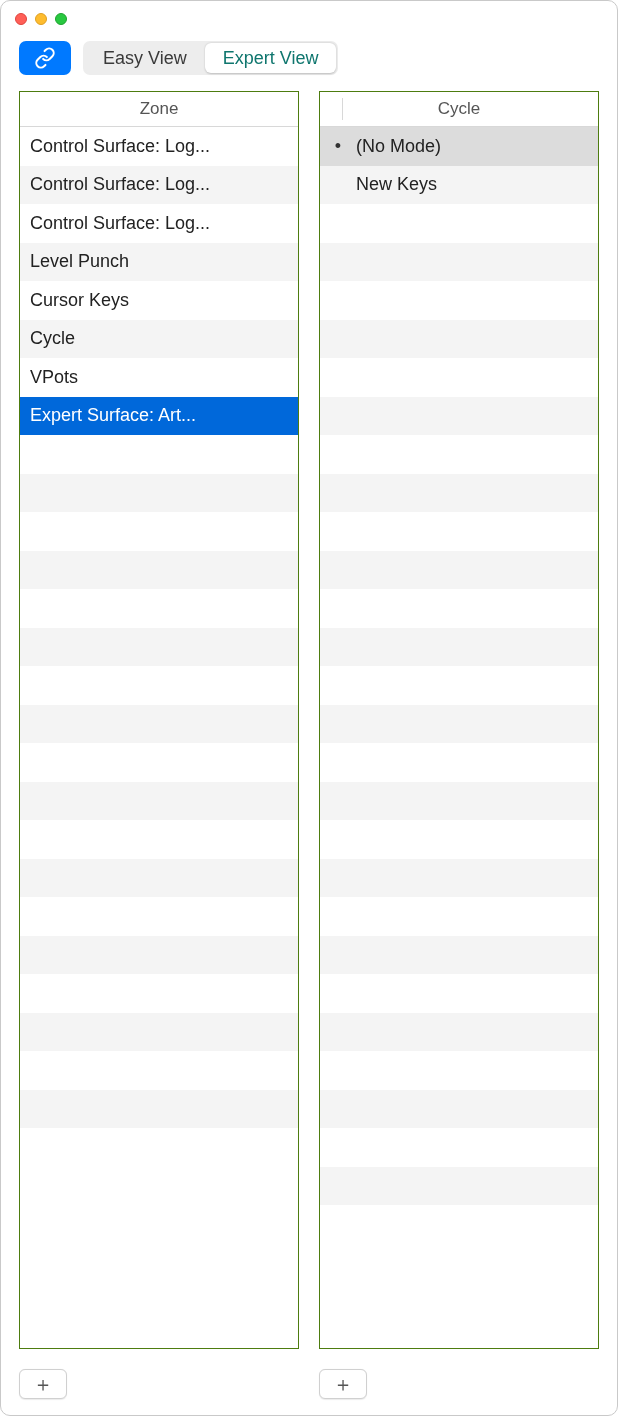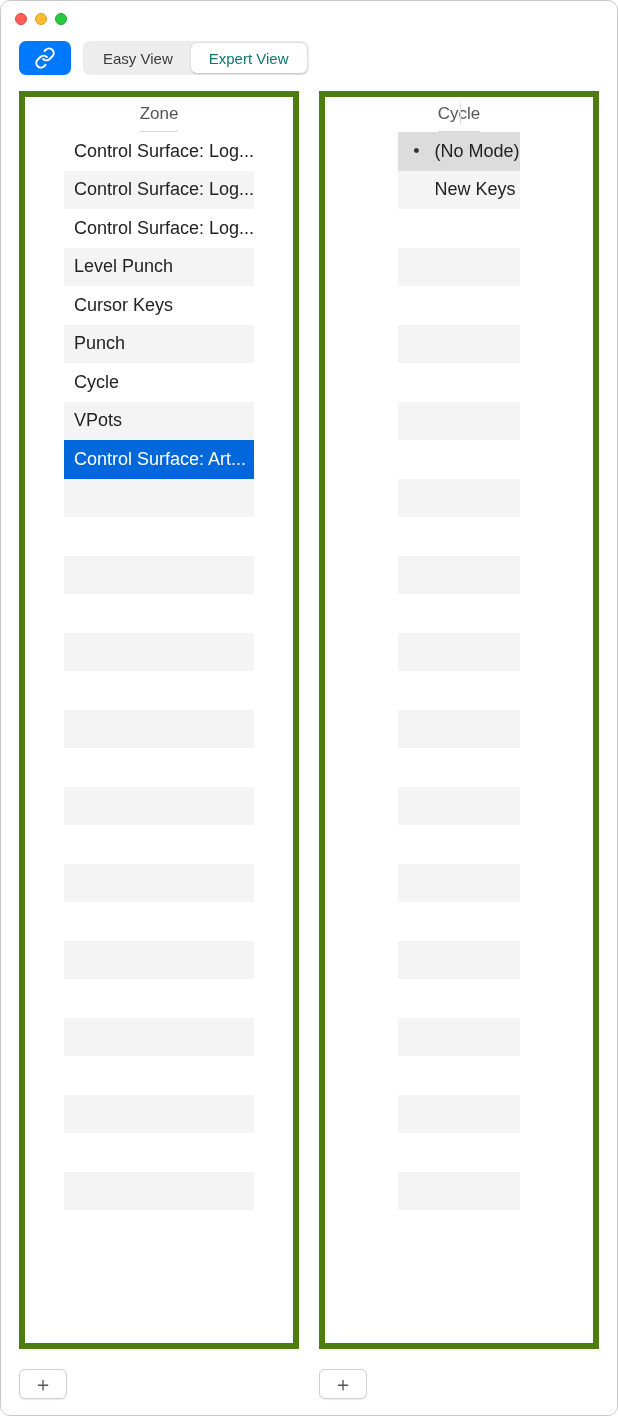--- a/index.html
+++ b/index.html
@@ -55,21 +55,21 @@
       background: #ededed;
       border-radius: 7px;
       height: 34px;
       padding: 2px;
     }
     .seg {
       padding: 0 18px;
       display: flex;
       align-items: center;
       justify-content: center;
-      font-size: 15px;
+      font-size: 18px;
       color: #3a3a3a;
       border-radius: 6px;
       cursor: pointer;
       white-space: nowrap;
     }
     .seg.active {
       background: #fff;
       box-shadow: 0 0.5px 2px rgba(0,0,0,0.2);
       color: #0f766e;
     }
@@ -80,27 +80,26 @@
       gap: 20px;
       min-height: 0;
     }
     .col {
       flex: 1;
       display: flex;
       flex-direction: column;
       min-width: 0;
     }
     .panel {
-      border: 6px solid #4d7c0f;
+      border: 1px solid #4d7c0f;
       flex: 1;
       display: flex;
       flex-direction: column;
       overflow: hidden;
       background: #fff;
-      align-items: center;
     }
     .panel-header {
       height: 35px;
       border-bottom: 1px solid #d8d8d8;
       display: flex;
       align-items: center;
       justify-content: center;
       font-size: 17px;
       color: #555;
       position: relative;
@@ -219,30 +218,27 @@
             <div class="row">
               <span>Control Surface: Log...</span>
             </div>
             <div class="row">
               <span>Level Punch</span>
             </div>
             <div class="row">
               <span>Cursor Keys</span>
             </div>
             <div class="row">
-              <span>Punch</span>
-            </div>
-            <div class="row">
               <span>Cycle</span>
             </div>
             <div class="row">
               <span>VPots</span>
             </div>
             <div class="row selected-blue">
-              <span>Control Surface: Art...</span>
+              <span>Expert Surface: Art...</span>
             </div>
             <div class="row"></div>
             <div class="row"></div>
             <div class="row"></div>
             <div class="row"></div>
             <div class="row"></div>
             <div class="row"></div>
             <div class="row"></div>
             <div class="row"></div>
             <div class="row"></div>

